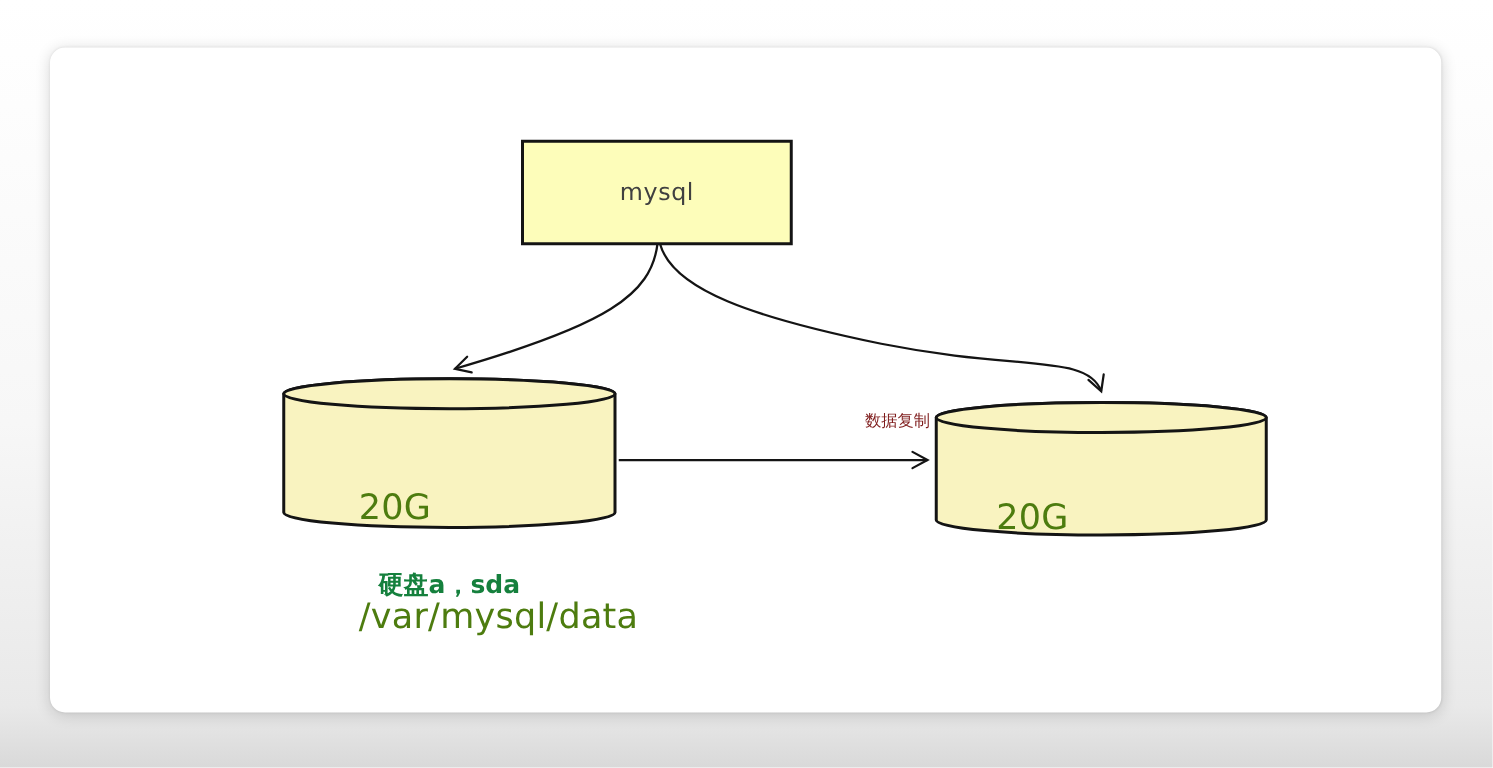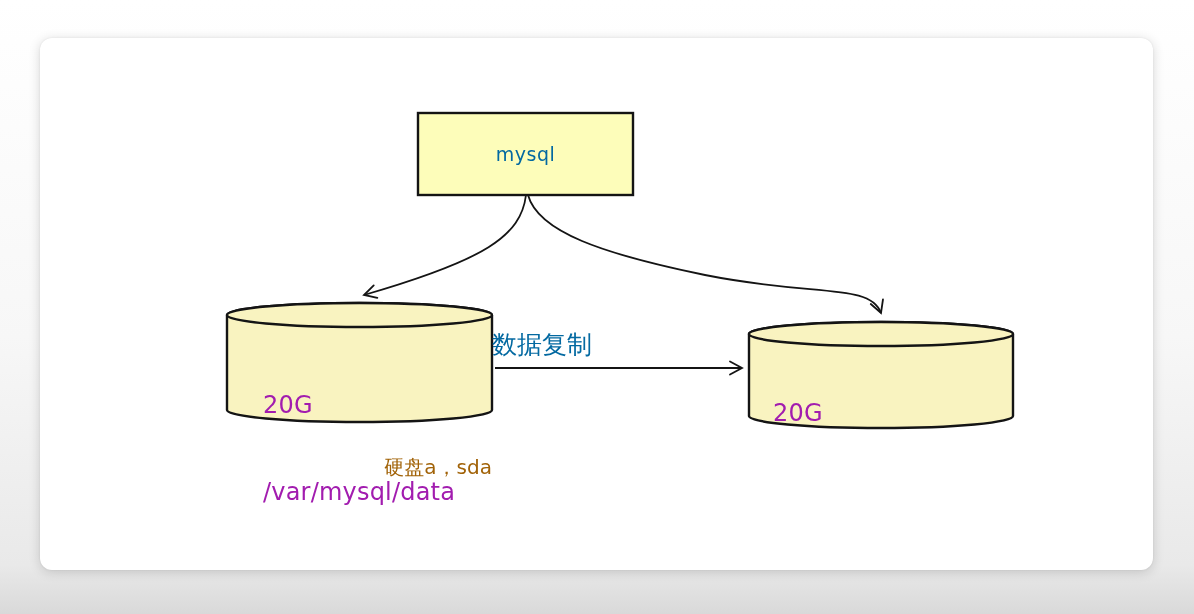--- a/index.html
+++ b/index.html
@@ -16,34 +16,34 @@
     width: 1113px; height: 532px;
     background: #ffffff;
     border-radius: 12px;
     box-shadow: 0 2px 12px rgba(0,0,0,0.16), 0 0 2px rgba(0,0,0,0.08);
   }
   .diagram-svg { position: absolute; left: 0; top: 0; }
   .abs { position: absolute; }
   .node-box-label {
     left: 378px; top: 75px; width: 215px; height: 82px;
     display: flex; align-items: center; justify-content: center;
-    font-size: 19px; color: #0369a1; letter-spacing: 0.5px;
+    font-size: 19px; color: #404040; letter-spacing: 0.5px;
   }
   .cyl-text {
-    font-size: 24px; line-height: 29px; color: #a21caf;
-    white-space: pre; letter-spacing: 0.2px;
+    font-size: 28px; line-height: 29px; color: #4d7c0f;
+    white-space: pre; letter-spacing: 0.2px; margin-left: 24px;
   }
   .cyl-text-a { left: 223px; top: 295px; }
   .cyl-text-b { left: 733px; top: 303px; }
   .edge-label {
     left: 452px; top: 290px; width: 252px;
-    text-align: left; font-size: 25px; color: #0369a1;
+    text-align: right; font-size: 13px; color: #7f1d1d;
   }
   .caption {
-    font-size: 20px; color: #a16207; text-align: right;
+    font-size: 20px; color: #15803d; text-align: center; font-weight: bold;
   }
   .caption-a { left: 187px; top: 416px; width: 265px; }
   .caption-b { left: 709px; top: 416px; width: 264px; }
 </style>
 </head>
 <body>
 
 <div class="card">
 
   <svg class="diagram-svg" width="1113" height="532" viewBox="0 0 1113 532">

